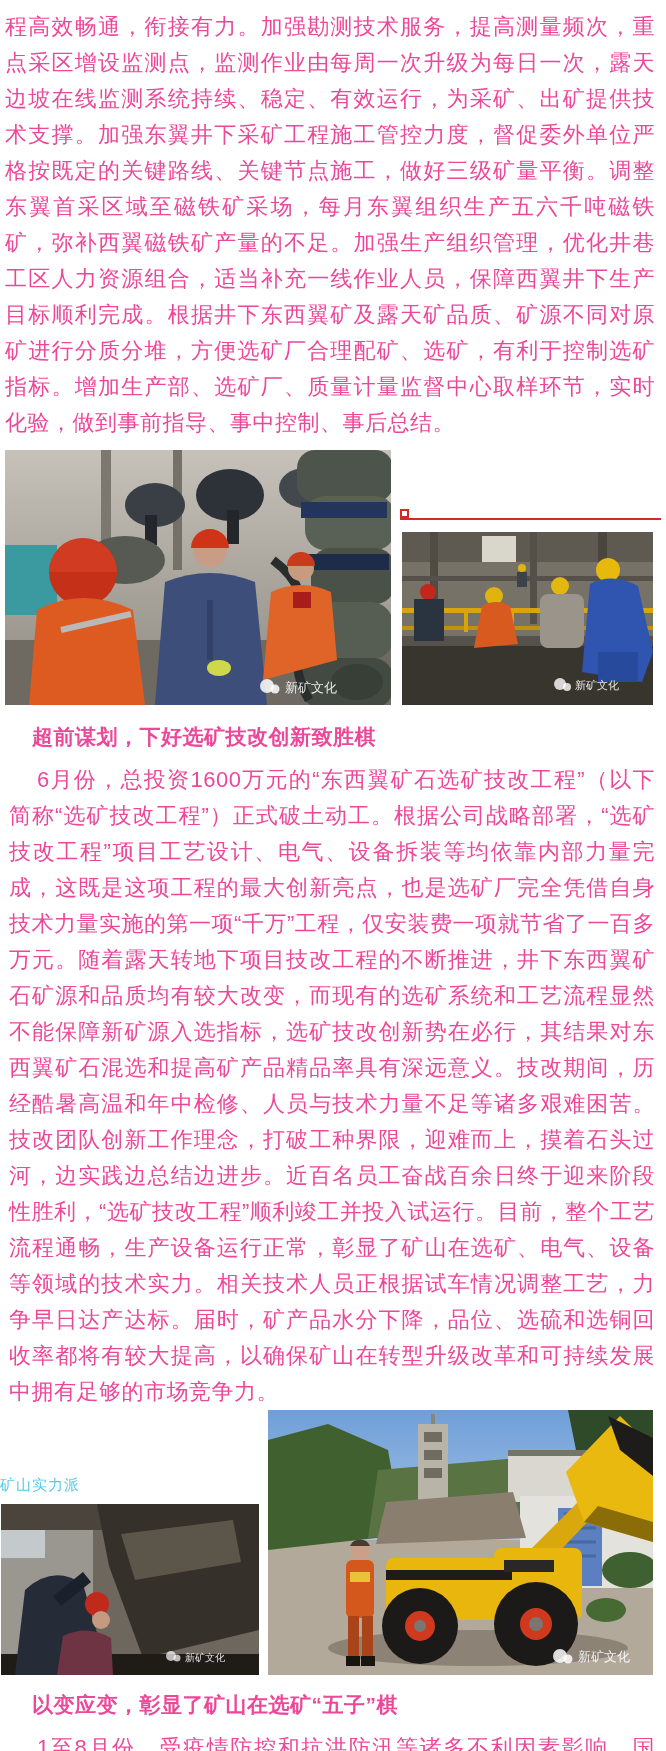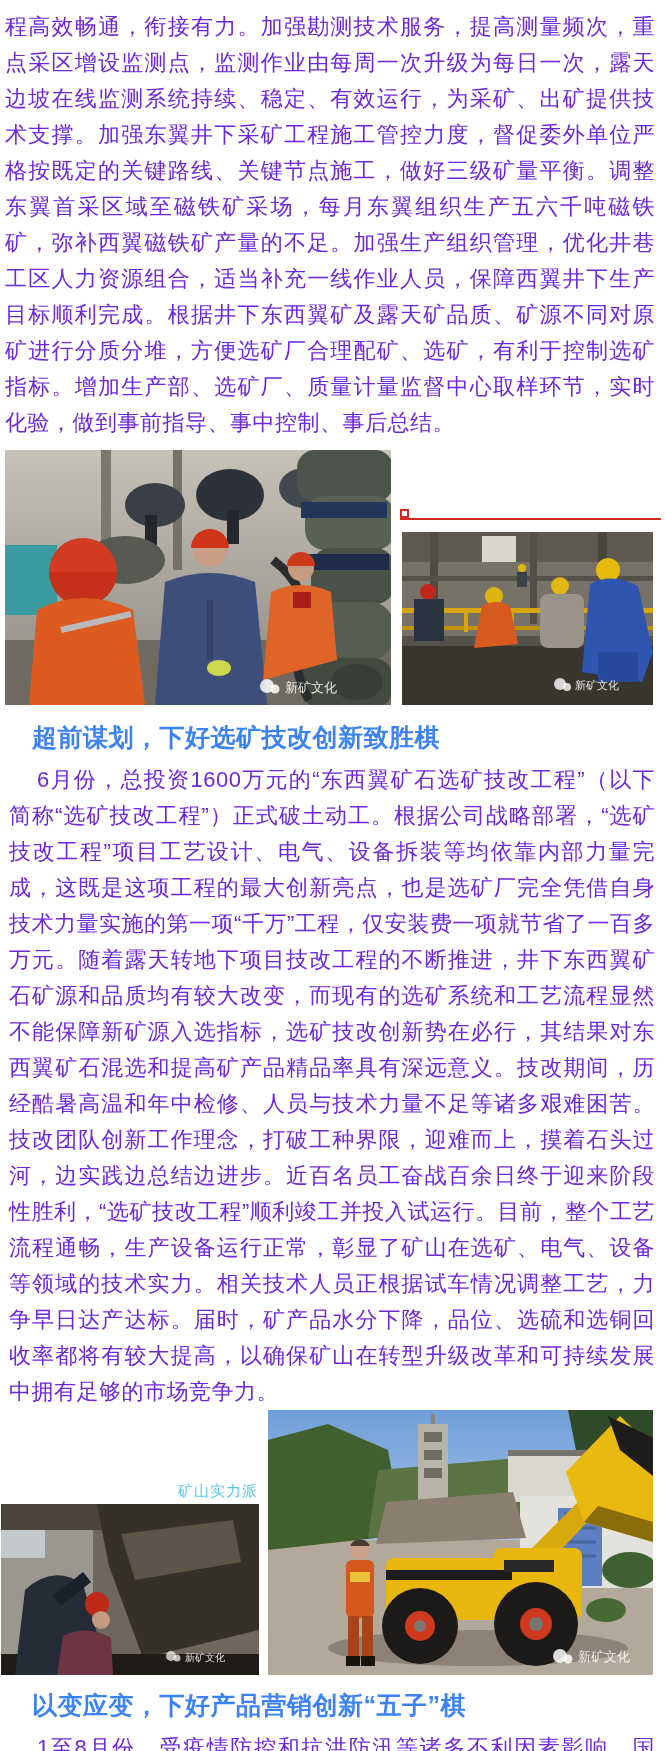--- a/index.html
+++ b/index.html
@@ -3,50 +3,50 @@
 <meta charset="utf-8">
 <style>
   html,body { margin:0; padding:0; background:#ffffff; }
   .page {
     position:relative; width:666px; height:1751px; margin:0 auto;
     background:#ffffff; overflow:hidden;
     font-family:"Liberation Sans", sans-serif;
   }
   .body-text {
     margin:0; padding:0 11px 0 5px;
-    font-size:22px; line-height:36px; color:#6d28d9;
+    font-size:22px; line-height:36px; color:#ec4899;
     text-align:justify; letter-spacing:0.5px;
   }
   .para-first { padding-top:9px; }
   .indent { text-indent:28px;padding-left:9px; }
   h2.section {
     margin:20px 11px 13px 32px; padding:0;
-    font-size:25px; line-height:24px; font-weight:bold; color:#3b82f6;
+    font-size:21px; line-height:24px; font-weight:bold; color:#ec4899;
     letter-spacing:0.5px;
   }
   h2.section-2 { margin-top:18px; }
   .img-block { position:relative; }
   .img-block-1 { height:255px; margin-top:9px; }
   .img-block-2 { height:265px; margin-top:0; }
   .photo { position:absolute; display:block; }
   .ph1-left  { left:5px;   top:0; }
   .col-right-1 { position:absolute; left:400px; top:0; width:261px; height:255px; }
   .red-square {
     position:absolute; left:0; top:59px;
     width:5px; height:5px; border:2px solid #d32a24; background:transparent;
   }
   .red-line {
     position:absolute; left:0; top:68px;
     width:261px; height:2px; background:#d32a24;
   }
   .ph1-right { left:2px; top:82px; }
   .ph2-right { left:268px; top:0; }
   .overlay-label {
-    position:absolute; left:0; top:72px; width:258px;
-    text-align:right; font-size:15px; line-height:17px;
+    position:absolute; left:0; top:66px; width:258px;
+    text-align:left; font-size:15px; line-height:17px;
     color:#56c8ea; letter-spacing:1px;
   }
   .ph2-left { left:1px; top:94px; }
   svg text.wm {
     font-family:"Liberation Sans", sans-serif;
     fill:#ffffff; opacity:0.88;
   }
   .para-last { margin-top:4px; }
 </style>
 </head>
@@ -247,17 +247,17 @@
       <circle cx="100" cy="116" r="9" fill="#c49a80"></circle>
       <path d="M56 171 L62 132 q24 -12 48 2 L112 171 Z" fill="#6e3444"></path>
       <g>
         <circle cx="170" cy="152" r="5" fill="#ffffff" opacity="0.7"></circle>
         <circle cx="176" cy="154" r="3.5" fill="#ffffff" opacity="0.7"></circle>
       </g>
       <text class="wm" x="184" y="157" font-size="10" opacity="0.75">新矿文化</text>
     </svg>
   </div>
 
-  <h2 class="section section-2">以变应变，下好产品营销创新“五子”棋</h2>
+  <h2 class="section section-2">以变应变，彰显了矿山在选矿“五子”棋</h2>
 
   <p class="body-text indent para-last">1至8月份，受疫情防控和抗洪防汛等诸多不利因素影响，国际、国内铜、硫产品市场变幻莫测，价格震荡起伏。为顺应市场和企业改革需求，营销中心以变应变，从五个方面着手加强矿产品销售管理：一是精简机构。取消物流部，将产品倒运、码头运输、物流协调等工作职能纳入销售部和市场部，同时根据需要对营销人员进行优化整合，促进整个产品销售流程无缝对接，工作效率进一步提升。二是分质销售。由销售人员主导矿产品分质堆放，分</p>
 
 </div>
 
 </body></html>

